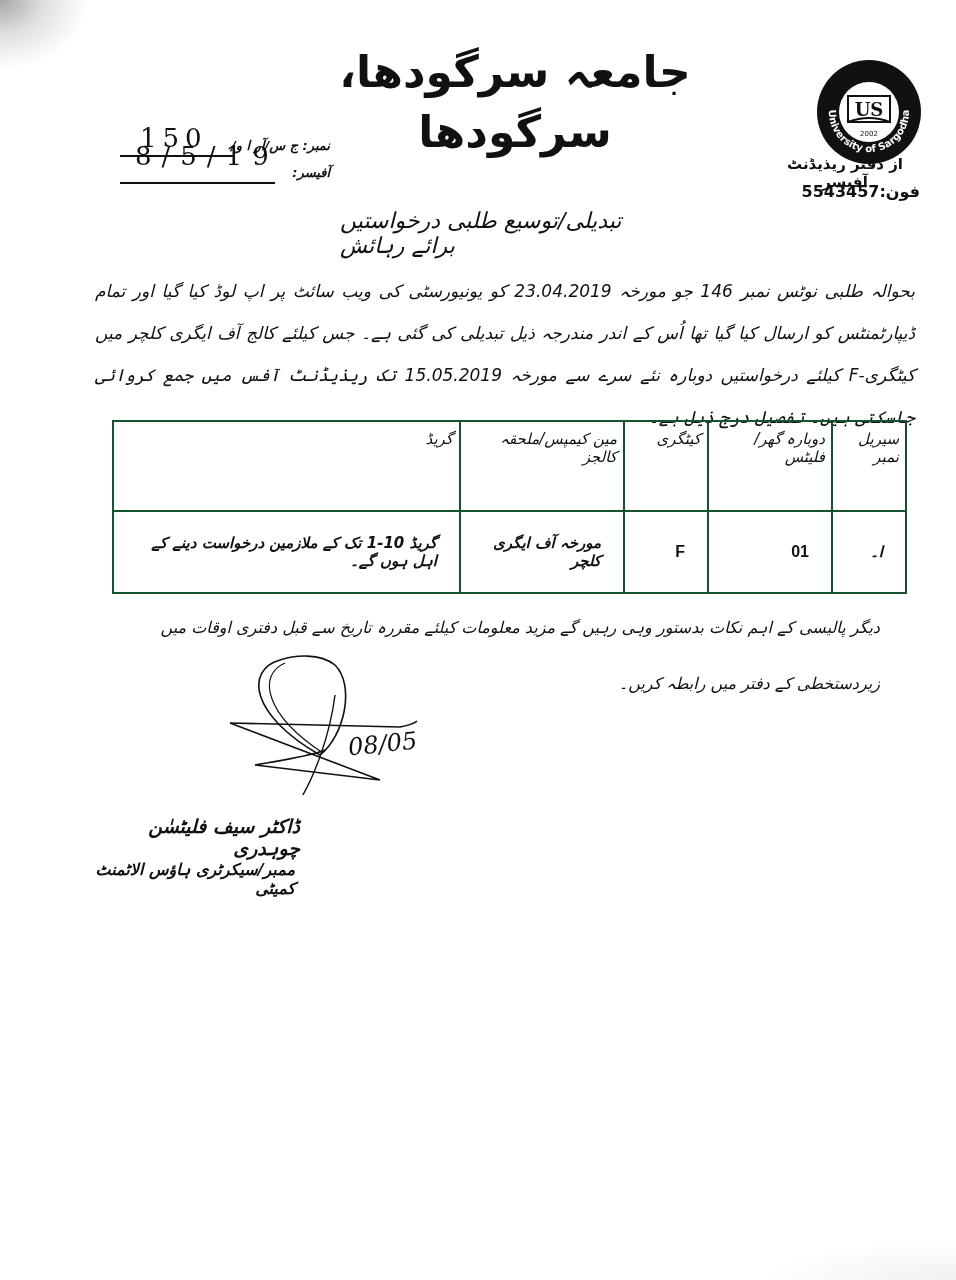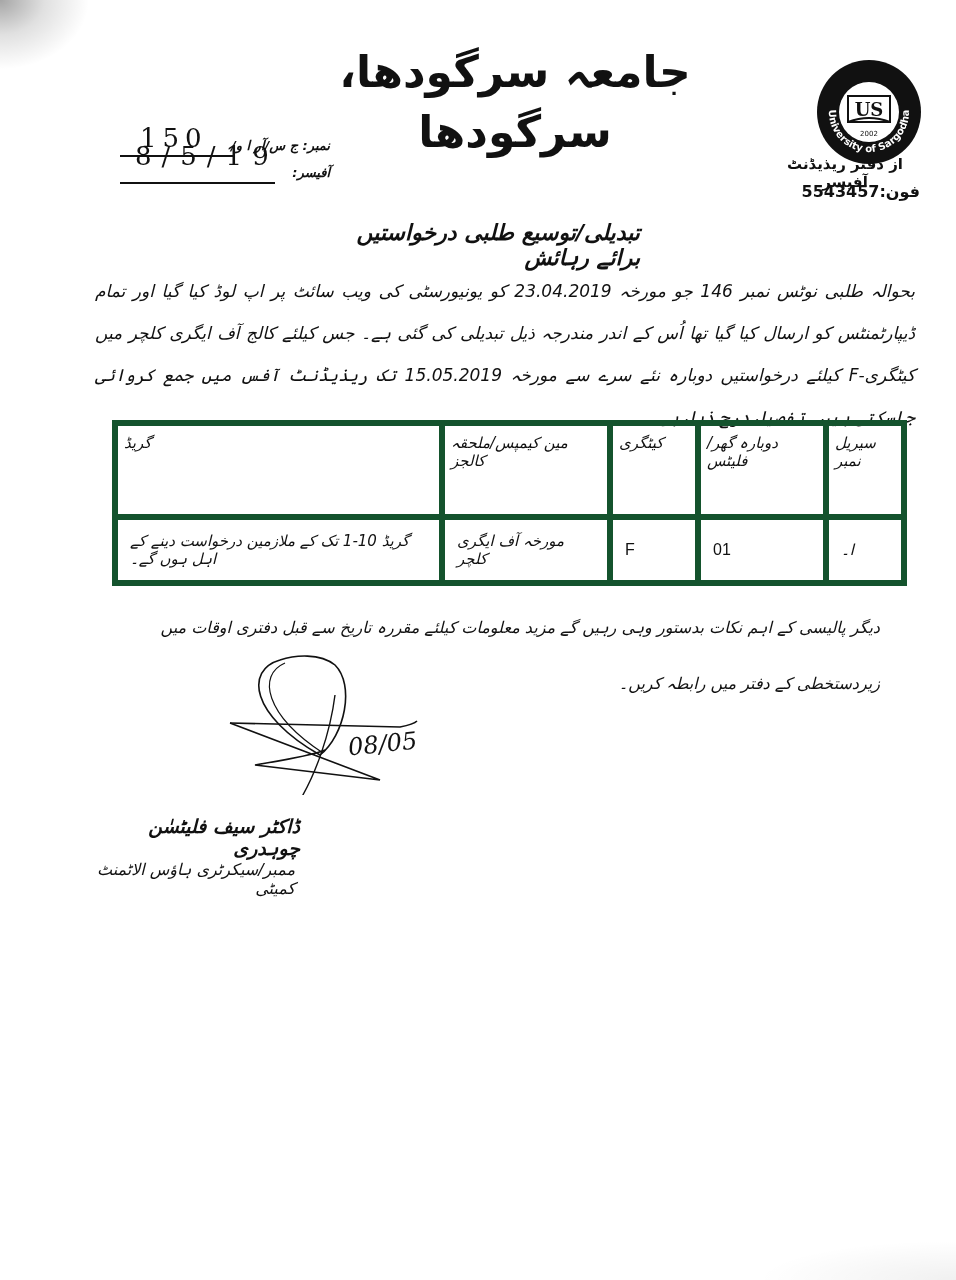--- a/index.html
+++ b/index.html
@@ -42,55 +42,55 @@
   .ref-value {
     position: absolute; font-family: "DejaVu Serif", serif; font-size: 26px;
     letter-spacing: 6px;
   }
   .ref-value.v1 { left: 40px; top: -2px; }
   .ref-value.v2 { left: 35px; top: 16px; letter-spacing: 10px; }
   .ref-underline { position: absolute; height: 1.5px; background: #111; }
   .ref-underline.u1 { left: 20px; top: 30px; width: 115px; }
   .ref-underline.u2 { left: 20px; top: 57px; width: 155px; }
   .subject {
-    position: absolute; left: 340px; top: 220px; width: 300px; text-align: right;
-    font-size: 22px; font-weight: bold; font-style: italic;
+    position: absolute; left: 340px; top: 208px; width: 300px; text-align: left;
+    font-size: 22px; font-weight: normal; font-style: italic;
   }
   .para {
     position: absolute; left: 95px; top: 270px; width: 820px;
     font-size: 17px; line-height: 42px; text-align: justify; text-align-last: right;
     font-style: italic;
   }
   table.alloc {
     position: absolute; left: 112px; top: 420px; width: 795px;
     border-collapse: collapse; direction: rtl;
   }
   table.alloc th, table.alloc td {
-    border: 6px solid #14532d; font-weight: normal; font-style: italic;
-    text-align: left; vertical-align: top; font-size: 15px; padding: 8px 6px;
+    border: 2px solid #14532d; font-weight: normal; font-style: italic;
+    text-align: right; vertical-align: top; font-size: 15px; padding: 8px 6px;
   }
   table.alloc th { height: 72px; }
-  table.alloc td { height: 24px; vertical-align: middle; padding: 12px; }
+  table.alloc td { height: 24px; vertical-align: middle; padding: 22px; font-weight: bold; }
   table.alloc td.num { font-style: normal; font-family: "Liberation Sans", sans-serif; font-size: 16px; }
   .closing {
     position: absolute; left: 80px; top: 600px; width: 800px;
     font-size: 16px; line-height: 56px; font-style: italic; text-align: right;
   }
   .signature { position: absolute; left: 225px; top: 655px; width: 230px; height: 140px; }
   .sig-date {
     position: absolute; left: 348px; top: 730px; font-family: "DejaVu Serif", serif;
     font-size: 24px; font-style: italic; transform: rotate(-6deg);
   }
   .signer-name {
     position: absolute; left: 90px; top: 815px; width: 210px; text-align: right;
     font-size: 19px; font-weight: bold; font-style: italic;
   }
   .signer-title {
     position: absolute; left: 80px; top: 860px; width: 215px; 
-    font-size: 16px; font-style: italic;
+    font-size: 16px; font-style: italic; font-weight: bold;
   }
 </style>
 </head>
 <body>
 
 <div class="noise-tl"></div>
 <div class="noise-br"></div>
 
 <div class="title-main rtl">جامعہ سرگودھا، سرگودھا</div>
 

